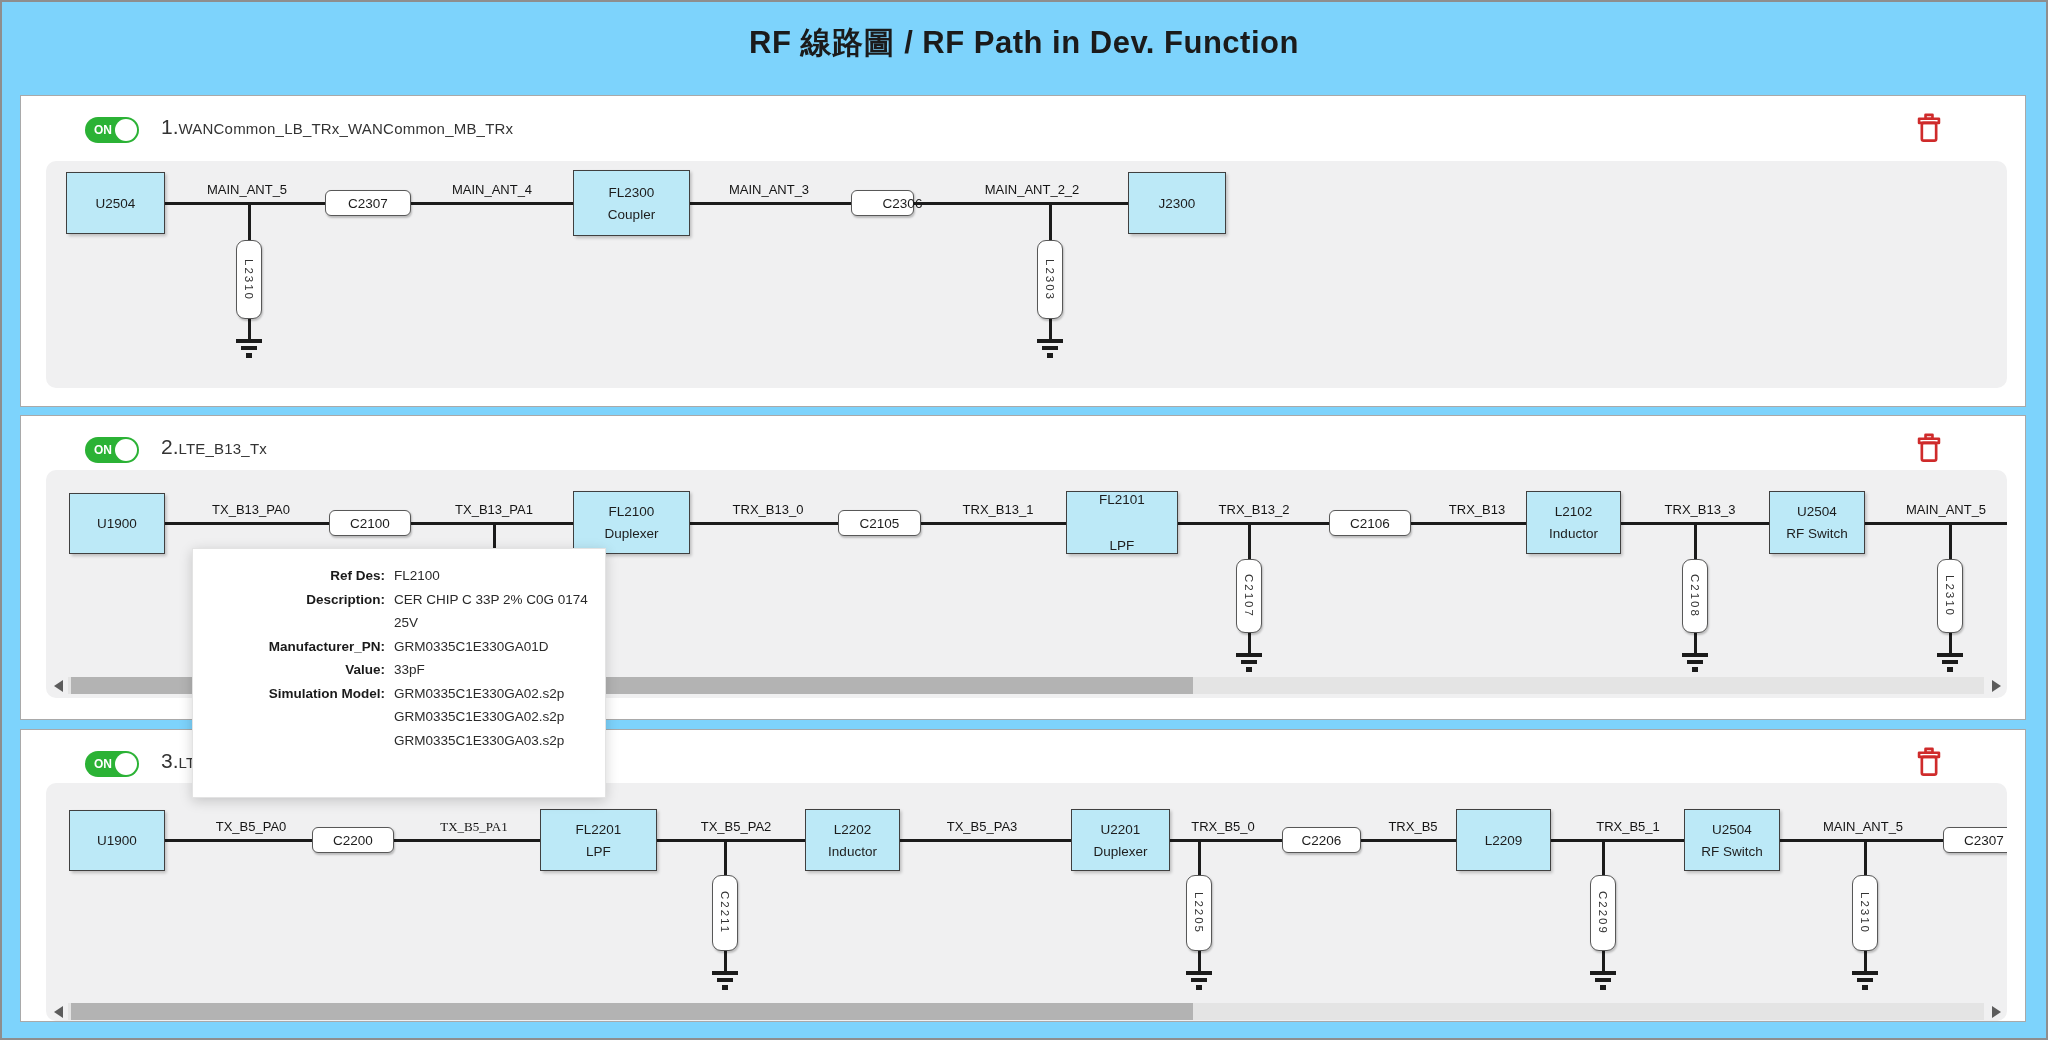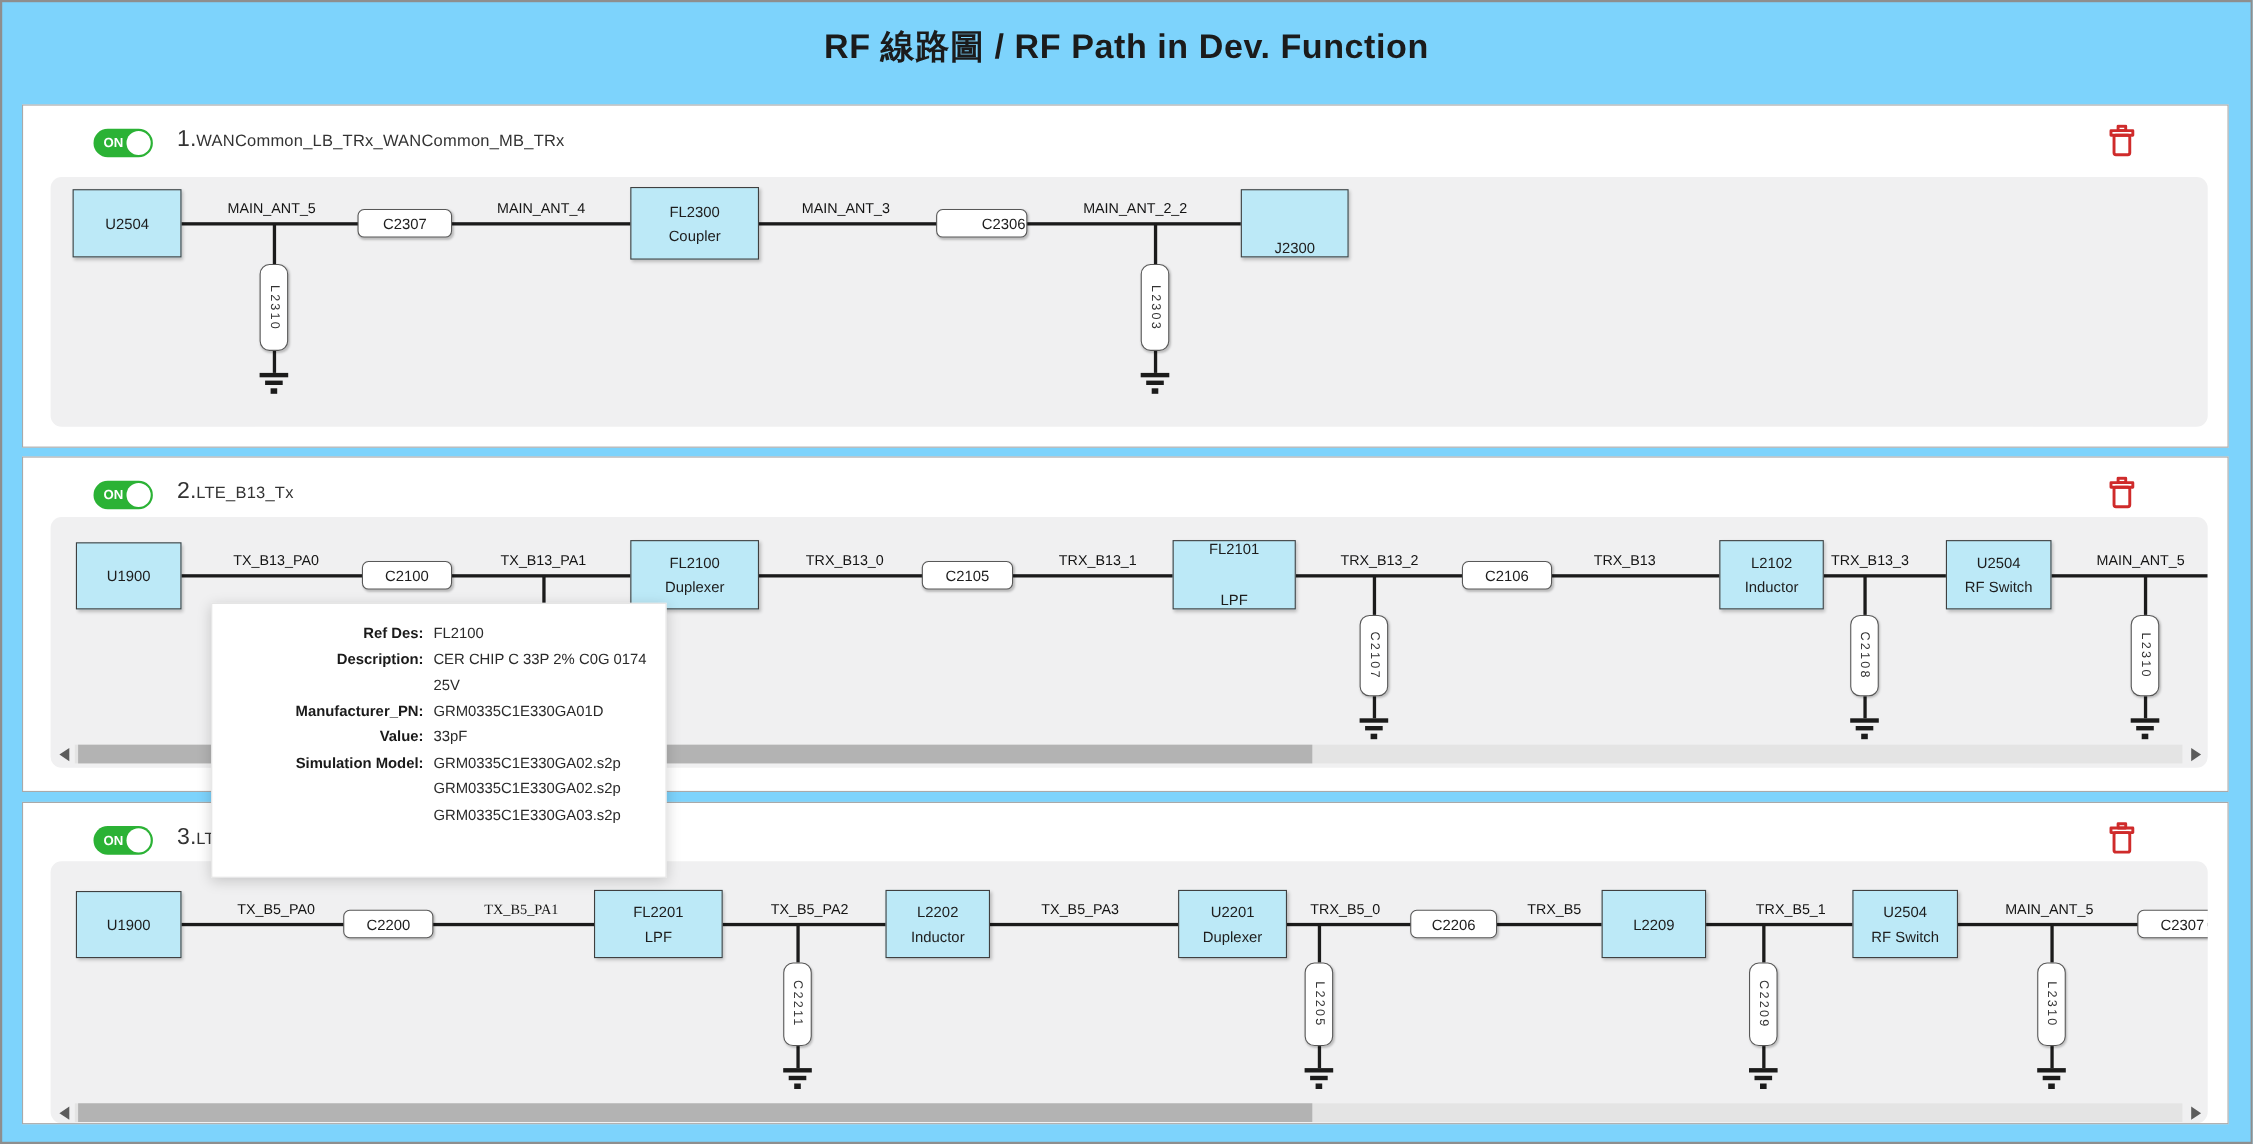--- a/index.html
+++ b/index.html
@@ -78,33 +78,33 @@
         <div class="gbar" style="left: 200px; top: 192px; width: 6px; height: 5px;"></div>
         <div class="part" style="left: 279px; top: 29px; width: 86px;">
           <span>C2307</span>
         </div>
         <div class="netlbl" style="left: 446px; top: 21px; text-align: right;">MAIN_ANT_4</div>
         <div class="chip" style="left: 527px; top: 9px; width: 117px; height: 66px;">
           <div class="l1">FL2300</div>
           <div class="l2">Coupler</div>
         </div>
         <div class="netlbl" style="left: 723px; top: 21px;">MAIN_ANT_3</div>
-        <div class="part" style="left: 805px; top: 29px; width: 83px; padding-left: 40px;">
+        <div class="part" style="left: 805px; top: 29px; width: 63px; padding-left: 40px;">
           <span>C2306</span>
         </div>
         <div class="netlbl" style="left: 986px; top: 21px;">MAIN_ANT_2_2</div>
         <div class="vstem" style="left: 1003px; top: 42px; height: 37px;"></div>
         <div class="vbox" style="left: 991px; top: 79px; height: 79px;">
           <span>L2303</span>
         </div>
         <div class="vstem" style="left: 1003px; top: 158px; height: 20px;"></div>
         <div class="gbar" style="left: 991px; top: 178px; width: 26px; height: 4px;"></div>
         <div class="gbar" style="left: 996px; top: 185px; width: 16px; height: 4px;"></div>
         <div class="gbar" style="left: 1001px; top: 192px; width: 6px; height: 5px;"></div>
-        <div class="chip" style="left: 1082px; top: 11px; width: 98px; height: 62px; justify-content: flex-end;">
+        <div class="chip" style="left: 1082px; top: 11px; width: 98px; height: 62px;">
           <div class="l1">J2300</div>
         </div>
       </div>
     </div>
     <div class="panel" style="top: 413px; height: 305px;">
       <div class="toggle">
         <span class="on-label">ON</span>
         <span class="knob"></span>
       </div>
       <div class="panel-title">
@@ -148,21 +148,21 @@
           <span>C2107</span>
         </div>
         <div class="vstem" style="left: 1202px; top: 163px; height: 20px;"></div>
         <div class="gbar" style="left: 1190px; top: 183px; width: 26px; height: 4px;"></div>
         <div class="gbar" style="left: 1195px; top: 190px; width: 16px; height: 4px;"></div>
         <div class="gbar" style="left: 1200px; top: 197px; width: 6px; height: 5px;"></div>
         <div class="part" style="left: 1283px; top: 40px; width: 82px;">
           <span>C2106</span>
         </div>
         <div class="netlbl" style="left: 1431px; top: 32px;">TRX_B13</div>
-        <div class="chip" style="left: 1480px; top: 21px; width: 95px; height: 63px; margin-left: 37px;">
+        <div class="chip" style="left: 1480px; top: 21px; width: 95px; height: 63px;">
           <div class="l1">L2102</div>
           <div class="l2">Inductor</div>
         </div>
         <div class="netlbl" style="left: 1654px; top: 32px;">TRX_B13_3</div>
         <div class="vstem" style="left: 1648px; top: 53px; height: 36px;"></div>
         <div class="vbox" style="left: 1636px; top: 89px; height: 74px;">
           <span>C2108</span>
         </div>
         <div class="vstem" style="left: 1648px; top: 163px; height: 20px;"></div>
         <div class="gbar" style="left: 1636px; top: 183px; width: 26px; height: 4px;"></div>

